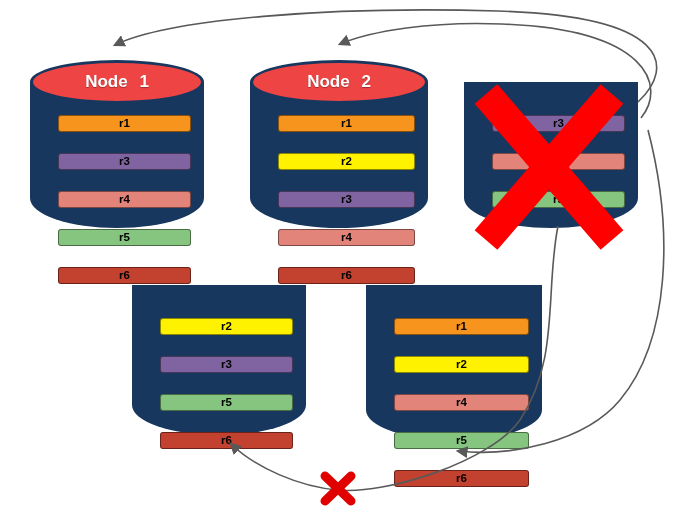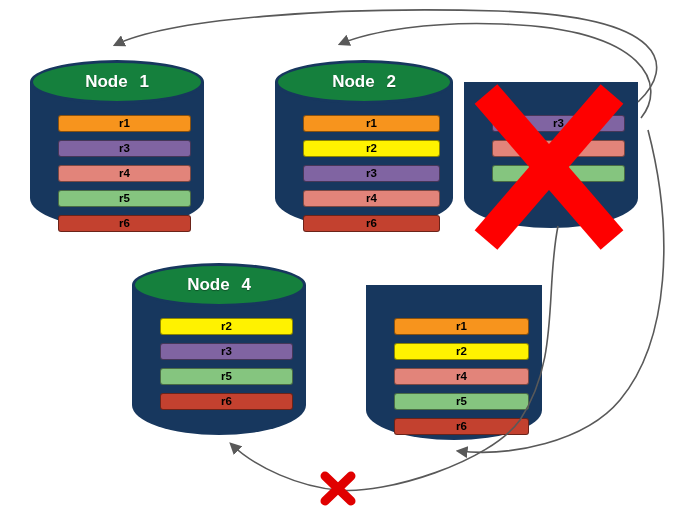--- a/index.html
+++ b/index.html
@@ -7,45 +7,45 @@
 
   .node { position:absolute; }
   .cyl-body {
     position:absolute; top:22px; left:0; right:0; bottom:0;
     background:#17375E;
     border-radius:0 0 50% 50% / 0 0 30px 30px;
     z-index:1;
   }
   .cyl-top {
     position:absolute; top:0; left:0; right:0; height:44px;
-    background:#15803d;
+    background:#ef4444;
     border:3px solid #17375E;
     border-radius:50%;
     box-sizing:border-box;
     z-index:2;
     display:flex; align-items:center; justify-content:center;
   }
   .node-title {
     color:#ffffff; font-weight:bold; font-size:17px; word-spacing:7px;
     text-shadow:0 1px 1px rgba(0,0,0,0.35);
   }
   .bars {
     position:absolute; top:55px; left:28px; right:13px; z-index:3;
-    display:flex; flex-direction:column; gap:8px;
+    display:flex; flex-direction:column; gap:21px;
   }
   .bar {
     height:15px; border-radius:3px;
     border:1px solid rgba(0,0,0,0.45);
     box-sizing:content-box;
     font-size:11.5px; font-weight:bold; color:#000;
     display:flex; align-items:center; justify-content:center; line-height:1;
   }
 
   .n1 { left:30px;  top:60px;  width:174px; height:168px; }
-  .n2 { left:250px; top:60px;  width:178px; height:168px;margin-left:25px; }
+  .n2 { left:250px; top:60px;  width:178px; height:168px; }
   .n3 { left:464px; top:60px;  width:174px; height:168px; }
   .n4 { left:132px; top:263px; width:174px; height:172px; }
   .n5 { left:366px; top:263px; width:176px; height:177px; }
 
   .overlay {
     position:absolute; left:0; top:0; width:676px; height:522px;
     z-index:10; pointer-events:none;
   }
 </style>
 </head>
@@ -85,23 +85,20 @@
     <div class="cyl-body"></div>
     <div class="bars">
       <div class="bar" style="background-color: rgb(128, 100, 162);">r3</div>
       <div class="bar" style="background-color: rgb(226, 132, 122);">r4</div>
       <div class="bar" style="background-color: rgb(133, 197, 127);">r5</div>
     </div>
   </div>
 
   <div class="node n4">
     <div class="cyl-body"></div>
-    <div class="cyl-top">
-      <span class="node-title">Node 4</span>
-    </div>
     <div class="bars">
       <div class="bar" style="background-color: rgb(255, 242, 0);">r2</div>
       <div class="bar" style="background-color: rgb(128, 100, 162);">r3</div>
       <div class="bar" style="background-color: rgb(133, 197, 127);">r5</div>
       <div class="bar" style="background-color: rgb(195, 65, 47);">r6</div>
     </div>
   </div>
 
   <div class="node n5">
     <div class="cyl-body"></div>

